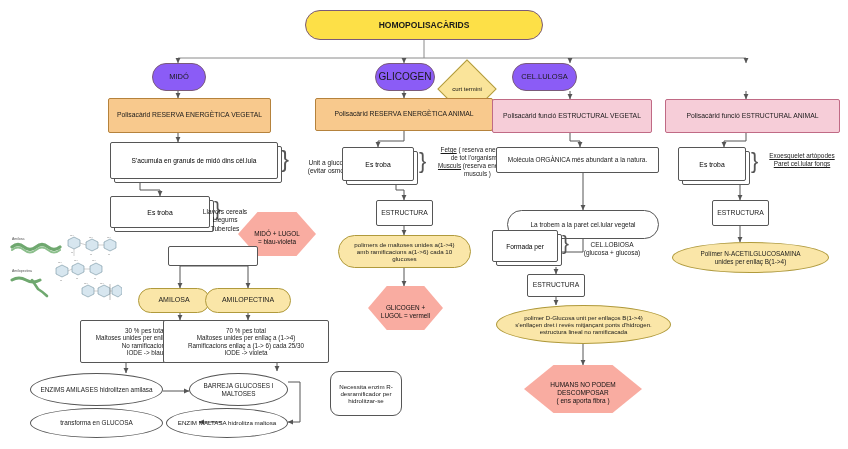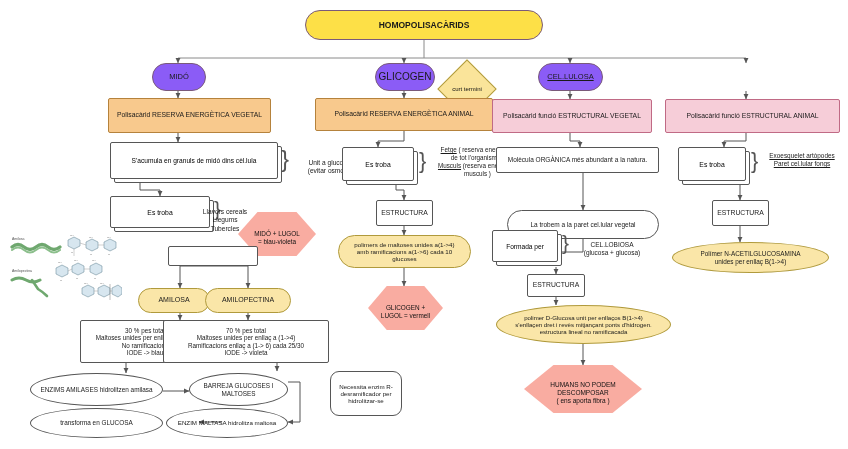--- a/index.html
+++ b/index.html
@@ -254,21 +254,21 @@
   </div>
 
   <div class="hexwrap" style="left:368px;top:286px;width:75px;height:44px;">
     <div class="hexshape"></div>
     <div class="hextxt" style="font-size:6.4px;white-space:pre-line;">
       <span>GLICOGEN +
 LUGOL = vermell</span>
     </div>
   </div>
 
-  <div class="node stadium purple2" style="left:538px;top:63px;width:65px;height:28px;font-size:7.5px;text-decoration:underline;">
+  <div class="node stadium purple2" style="left:512px;top:63px;width:65px;height:28px;font-size:7.5px;">
     <span>CEL.LULOSA</span>
   </div>
 
   <div class="node rect pink" style="left:492px;top:99px;width:160px;height:34px;font-size:6.8px;padding:0 4px;">
     <span>Polisacàrid funció ESTRUCTURAL VEGETAL</span>
   </div>
 
   <div class="node rect" style="left:496px;top:147px;width:163px;height:26px;font-size:6.5px;padding:0 4px;">
     <span>Molècula ORGÀNICA més abundant a la natura.</span>
   </div>

